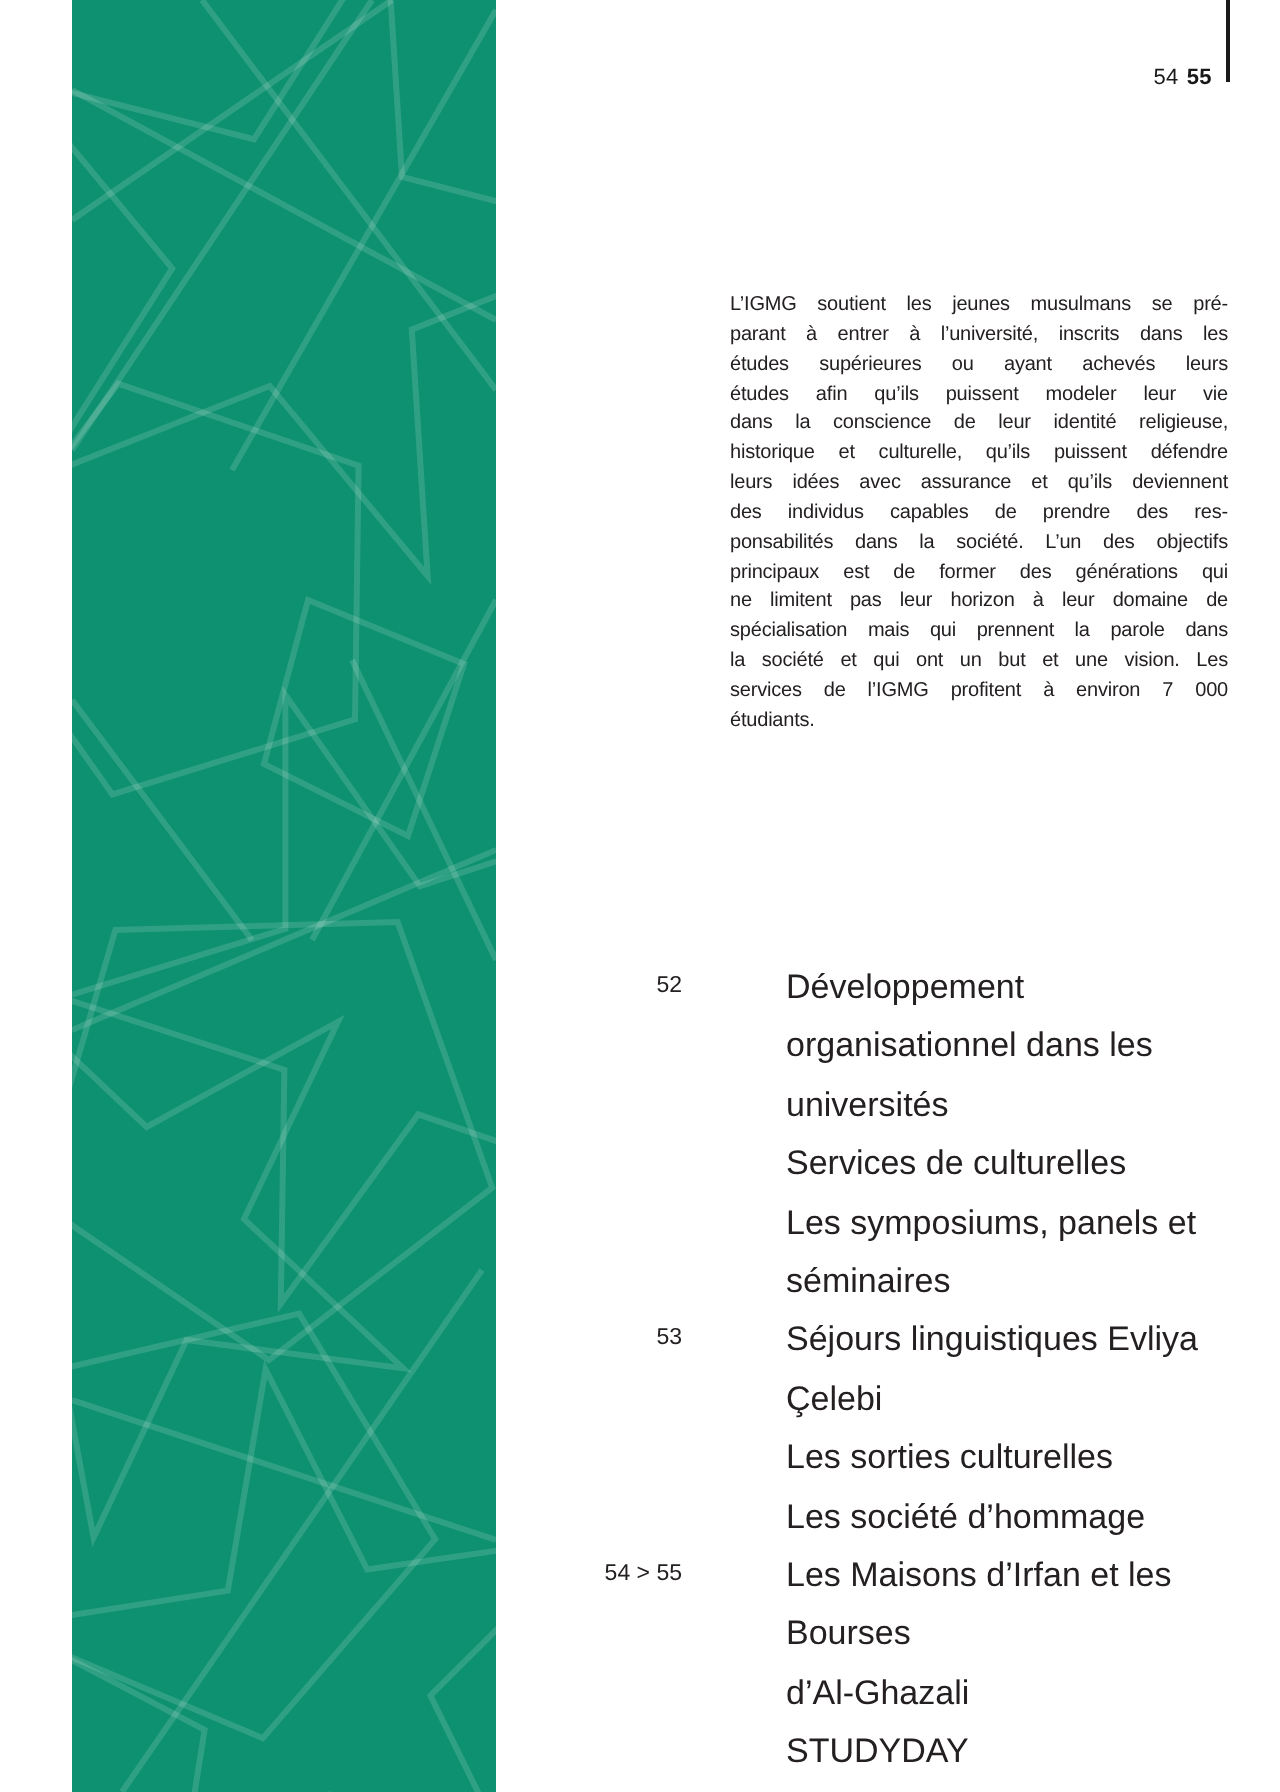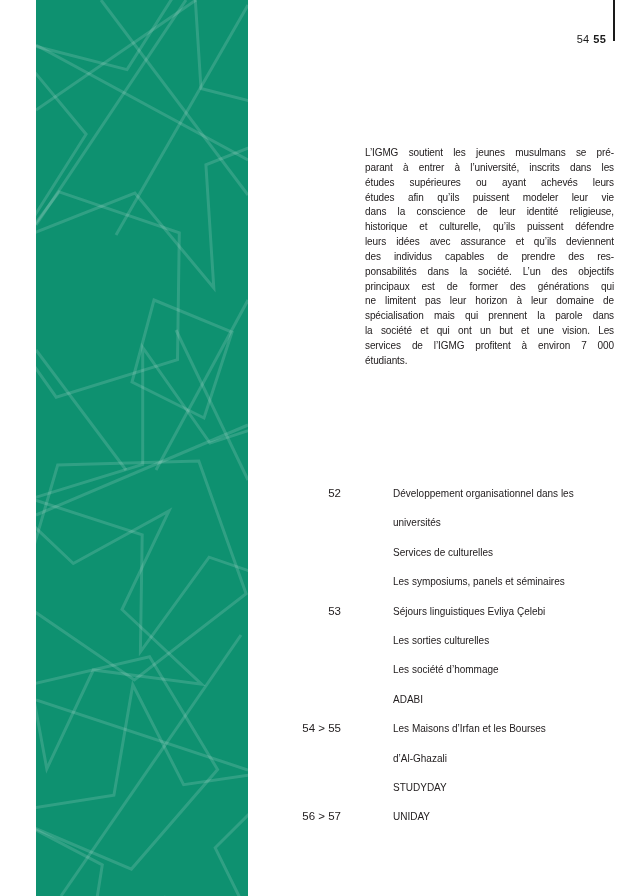--- a/index.html
+++ b/index.html
@@ -52,21 +52,21 @@
   .toc{
     position:absolute;left:254px;top:479px;width:340px;
   }
   .toc-row{display:flex;align-items:flex-start;gap:28px;}
   .toc-pages{
     flex:none;width:51px;text-align:right;
     font-size:11.5px;line-height:29.4px;color:var(--text);
   }
   .toc-title{
     margin-left:24px;
-    font-size:10px;line-height:29.4px;color:var(--text);
+    font-size:17px;line-height:29.4px;color:var(--text);
     white-space:pre-line;
   }
 </style>
 </head>
 <body>
 
 <div class="page">
 
   <aside class="panel">
     <svg id="pattern-svg" viewBox="0 0 212 896" preserveAspectRatio="none">
@@ -140,24 +140,20 @@
     <div class="toc-row">
       <span class="toc-pages"></span>
       <span class="toc-title">Les sorties culturelles</span>
     </div>
 
     <div class="toc-row">
       <span class="toc-pages"></span>
       <span class="toc-title">Les société d’hommage</span>
     </div>
 
-    <div class="toc-row">
-      <span class="toc-pages"></span>
-      <span class="toc-title">ADABI</span>
-    </div>
 
     <div class="toc-row">
       <span class="toc-pages">54 &gt; 55</span>
       <span class="toc-title">Les Maisons d’Irfan et les Bourses
 d’Al-Ghazali</span>
     </div>
 
     <div class="toc-row">
       <span class="toc-pages"></span>
       <span class="toc-title">STUDYDAY</span>

